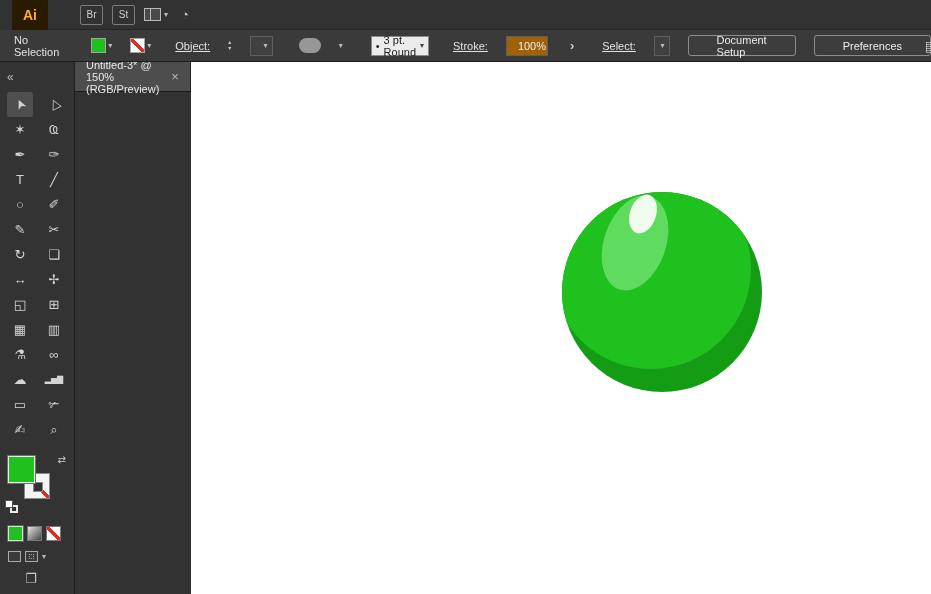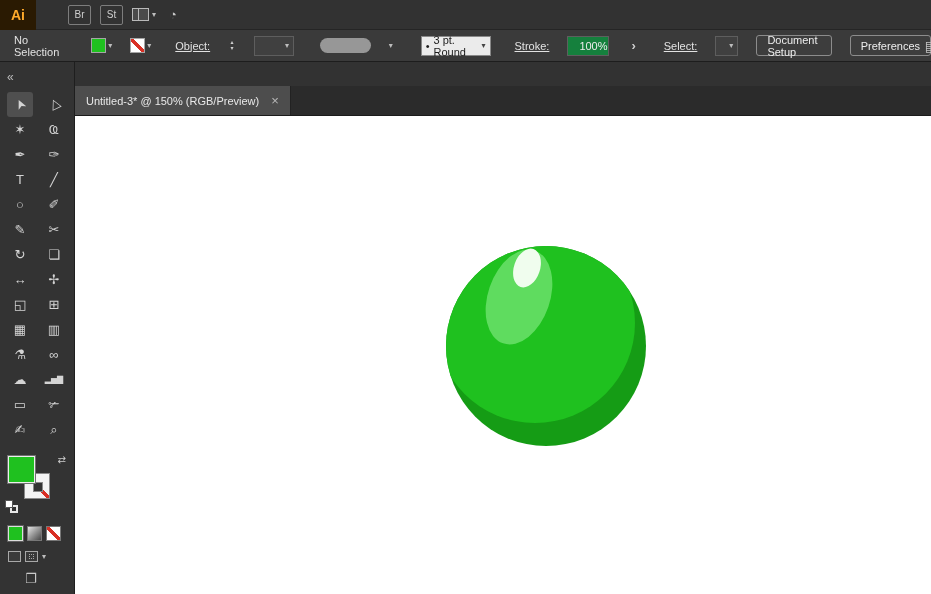--- a/index.html
+++ b/index.html
@@ -1,21 +1,21 @@
 <!DOCTYPE html>
 <html style="--c-green: #1fc11f; --c-ball: #1fc11f; --c-ball_shadow: #159c15; --c-ball_highlight: #5fdc5f; --c-ball_gloss: #f0fdee; --c-none_red: #d93025;"><head>
 <meta charset="utf-8">
 <style>
   *{margin:0;padding:0;box-sizing:border-box;}
   html,body{width:931px;height:594px;overflow:hidden;background:#282828;
     font-family:"Liberation Sans","DejaVu Sans",sans-serif;}
   .app{width:931px;height:594px;display:flex;flex-direction:column;background:#323232;color:#dcdcdc;}
 
   
-  .menubar{flex:0 0 30px;height:30px;display:flex;align-items:center;background:#323232;border-bottom:1px solid #252525;}
+  .menubar{flex:0 0 30px;height:30px;display:flex;align-items:center;background:#323232;border-bottom:1px solid #252525;margin-left:12px;}
   .logo{width:36px;height:30px;background:#2a1a02;color:#ffaa2b;font-weight:bold;font-size:14px;
     display:flex;align-items:center;justify-content:center;}
   .menus{display:flex;margin-left:4px;}
   .menu-item{padding:0 11px;font-size:12px;line-height:30px;color:#e6e6e6;cursor:default;}
   .mb-right{display:flex;align-items:center;gap:9px;margin-left:32px;}
   .sqbtn{width:23px;height:20px;border:1px solid #7d7d7d;background:transparent;color:#cfcfcf;
     font-size:10px;border-radius:2px;display:flex;align-items:center;justify-content:center;}
   .ws-group{display:flex;align-items:center;gap:3px;}
   .ws-icon{width:17px;height:13px;border:1px solid #b9b9b9;background:#4a4a4a;position:relative;display:inline-block;}
   .ws-icon::before{content:"";position:absolute;left:5px;top:0;bottom:0;width:1px;background:#b9b9b9;}
@@ -32,26 +32,26 @@
   .nonesw{background:linear-gradient(45deg,transparent 42%,var(--c-none_red) 42%,var(--c-none_red) 58%,transparent 58%),#fff;}
   .u{text-decoration:underline;color:#e2e2e2;margin-left:6px;}
   .stepper{display:inline-flex;flex-direction:column;justify-content:center;width:12px;gap:1px;}
   .stepper span{font-size:6px;line-height:5px;color:#cfcfcf;text-align:center;}
   .combo{height:20px;background:#404040;border:1px solid #5e5e5e;display:inline-flex;align-items:center;
     justify-content:flex-end;padding:0 4px;gap:4px;}
   .combo.w56{width:56px;}
   .brushpill{width:78px;height:15px;border-radius:8px;background:#979797;display:inline-block;margin-left:8px;}
   .combo.light{background:#ebebeb;border-color:#888;color:#1c1c1c;width:102px;justify-content:flex-start;margin-left:10px;}
   .combo.light .dd{color:#444;margin-left:auto;}
-  .field{height:20px;width:42px;background:#15803d;border:1px solid #5e5e5e;display:inline-flex;
+  .field{height:20px;width:42px;background:#a16207;border:1px solid #5e5e5e;display:inline-flex;
     align-items:center;padding:0 11px;color:#ececec;}
   .chevbtn{color:#d0d0d0;font-size:13px;font-weight:bold;padding:0 4px;line-height:18px;}
   .combo.w30{width:30px;}
   .btn{height:21px;border:1px solid #8c8c8c;border-radius:3px;background:#3d3d3d;color:#ededed;
-    font-size:11px;padding:0 10px;display:flex;align-items:center;}
+    font-size:11px;padding:0 28px;display:flex;align-items:center;}
   .btn.first{margin-left:auto;}
   .panel-edge{position:absolute;right:-7px;top:8px;font-size:14px;color:#c5c5c5;}
 
   
   .workspace{flex:1;display:flex;min-height:0;}
   .toolspanel{flex:0 0 75px;background:#333333;border-right:1px solid #1e1e1e;
     display:flex;flex-direction:column;align-items:center;}
   .tp-header{height:30px;width:100%;display:flex;align-items:center;padding-left:7px;color:#bdbdbd;font-size:12px;}
   .tools-grid{display:grid;grid-template-columns:26px 26px;column-gap:8px;}
   .tool{width:26px;height:25px;display:flex;align-items:center;justify-content:center;border-radius:3px;}
@@ -75,21 +75,21 @@
   .color-btn{background:var(--c-green);border:1px solid #ddd;box-shadow:0 0 0 1px #5f5f5f;}
   .gradient-btn{background:linear-gradient(135deg,#e4e4e4,#464646);}
   .none-btn{background:linear-gradient(45deg,transparent 42%,var(--c-none_red) 42%,var(--c-none_red) 58%,transparent 58%),#fff;}
 
   .drawmodes{display:flex;align-items:center;gap:4px;margin-top:10px;align-self:flex-start;margin-left:8px;}
   .dm{width:13px;height:11px;border:1px solid #a8a8a8;background:#3a3a3a;position:relative;}
   .dm.inside::after{content:"";position:absolute;left:3px;top:2px;right:3px;bottom:2px;border:1px dotted #a8a8a8;}
   .screenmode{margin-top:9px;align-self:flex-start;margin-left:25px;color:#c9c9c9;font-size:13px;}
 
   
-  .main{flex:1;display:flex;flex-direction:column;min-width:0;margin-top:24px;}
+  .main{flex:1;display:flex;min-width:0;}
   .tabstrip{flex:0 0 30px;height:30px;background:#2b2b2b;display:flex;align-items:stretch;border-bottom:1px solid #1b1b1b;}
   .tab{background:#4d4d4d;display:flex;align-items:center;gap:12px;padding:0 11px;font-size:11px;
     color:#e8e8e8;border-right:1px solid #222;}
   .tab-close{color:#b8b8b8;font-size:13px;line-height:1;}
   .canvas{flex:1;background:#ffffff;position:relative;overflow:hidden;}
   svg.artwork{position:absolute;left:0;top:0;display:block;}
 </style>
 </head>
 <body>
 

